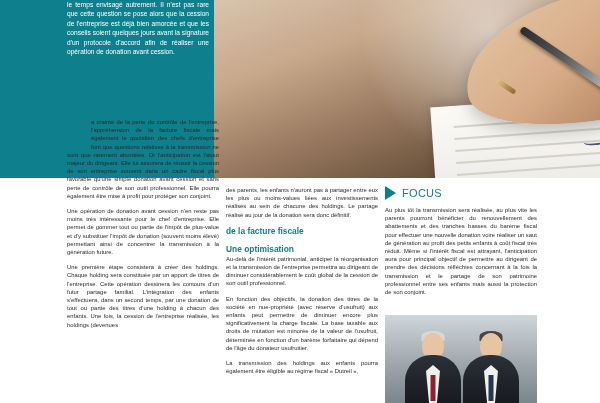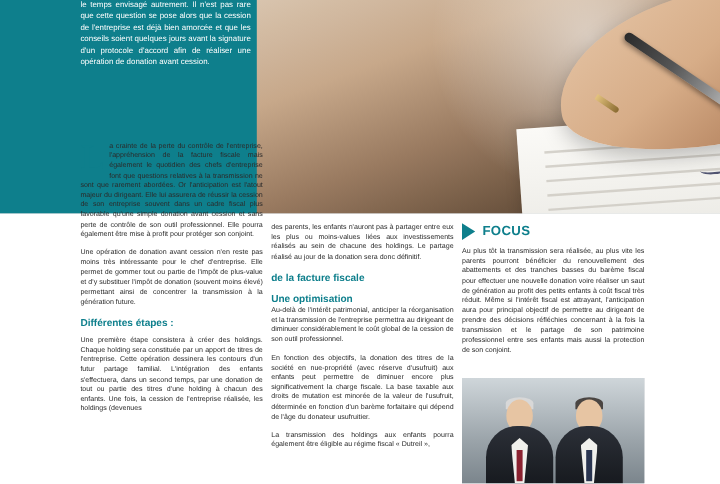--- a/index.html
+++ b/index.html
@@ -153,21 +153,21 @@
   }
   .tri {
     width: 0; height: 0;
     border-top: 7px solid transparent;
     border-bottom: 7px solid transparent;
     border-left: 11px solid #0e7f8c;
   }
   .focus-title {
     color: #0e7f8c;
     font-size: 11px;
-    font-weight: bold;
+    font-weight: normal;
     letter-spacing: .3px;
   }
   .focus-body {
     font-size: 5.9px;
     line-height: 8.2px;
     text-align: justify;
     color: #2b2b2b;
   }
 
   
@@ -242,21 +242,20 @@
     </div>
     <div class="teal-panel"></div>
     <div class="teal-text">le temps envisagé autrement. Il n'est pas rare que cette question se pose alors que la cession de l'entreprise est déjà bien amorcée et que les conseils soient quelques jours avant la signature d'un protocole d'accord afin de réaliser une opération de donation avant cession.</div>
   </div>
 
   <div class="col col1">
     <p>
       <span class="dropcap">L</span><span>a crainte de la perte du contrôle de l'entreprise, l'appréhension de la facture fiscale mais également le quotidien des chefs d'entreprise font que questions relatives à la transmission ne sont que rarement abordées. Or l'anticipation est l'atout majeur du dirigeant. Elle lui assurera de réussir la cession de son entreprise souvent dans un cadre fiscal plus favorable qu'une simple donation avant cession et sans perte de contrôle de son outil professionnel. Elle pourra également être mise à profit pour protéger son conjoint.</span>
     </p>
     <p>Une opération de donation avant cession n'en reste pas moins très intéressante pour le chef d'entreprise. Elle permet de gommer tout ou partie de l'impôt de plus-value et d'y substituer l'impôt de donation (souvent moins élevé) permettant ainsi de concentrer la transmission à la génération future.</p>
-    <h3 class="sub">Différentes étapes :</h3>
     <p>Une première étape consistera à créer des holdings. Chaque holding sera constituée par un apport de titres de l'entreprise. Cette opération dessinera les contours d'un futur partage familial. L'intégration des enfants s'effectuera, dans un second temps, par une donation de tout ou partie des titres d'une holding à chacun des enfants. Une fois, la cession de l'entreprise réalisée, les holdings (devenues</p>
   </div>
 
   <div class="col col2">
     <p>des parents, les enfants n'auront pas à partager entre eux les plus ou moins-values liées aux investissements réalisés au sein de chacune des holdings. Le partage réalisé au jour de la donation sera donc définitif.</p>
     <h3 class="sub" style="margin-top:0;">de la facture fiscale</h3>
     <h3 class="sub" style="margin-bottom:0;">Une optimisation</h3>
     <p>Au-delà de l'intérêt patrimonial, anticiper la réorganisation et la transmission de l'entreprise permettra au dirigeant de diminuer considérablement le coût global de la cession de son outil professionnel.</p>
     <p>En fonction des objectifs, la donation des titres de la société en nue-propriété (avec réserve d'usufruit) aux enfants peut permettre de diminuer encore plus significativement la charge fiscale. La base taxable aux droits de mutation est minorée de la valeur de l'usufruit, déterminée en fonction d'un barème forfaitaire qui dépend de l'âge du donateur usufruitier.</p>
     <p>La transmission des holdings aux enfants pourra également être éligible au régime fiscal « Dutreil »,</p>

